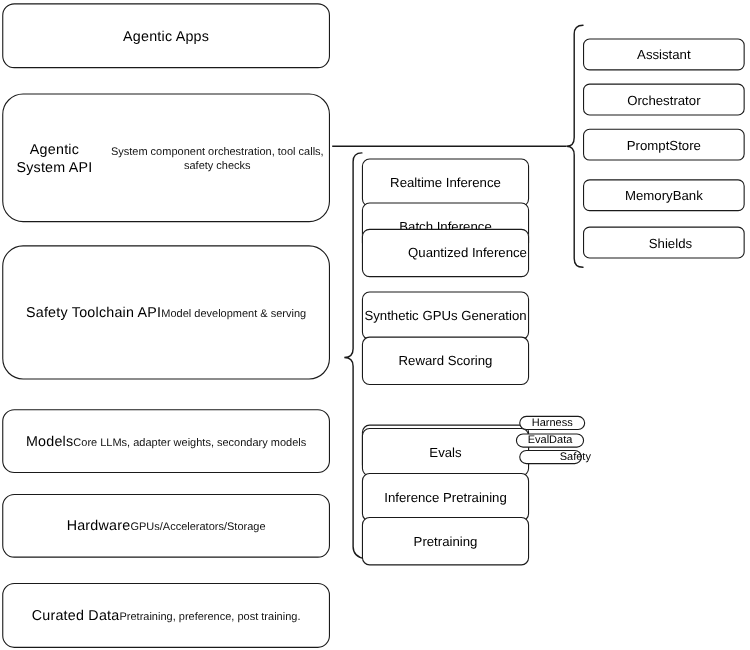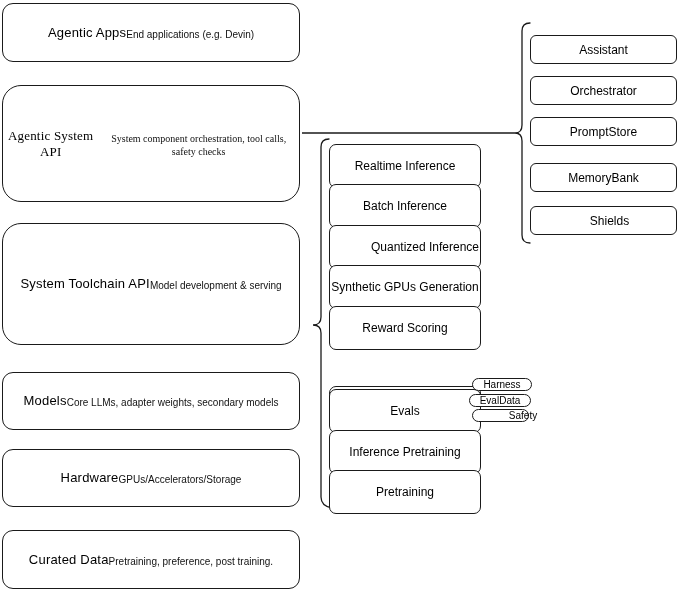--- a/index.html
+++ b/index.html
@@ -68,30 +68,29 @@
 <div class="canvas">
 
   <svg class="overlay" viewBox="0 0 682 591">
     <path d="M302,133 L515,133" fill="none" stroke="#1a1a1a" stroke-width="1.3"></path>
     <path d="M530,23 Q522,23 522,31 L522,125 Q522,133 515,133 Q522,133 522,141 L522,235 Q522,243 530,243" fill="none" stroke="#1a1a1a" stroke-width="1.3" stroke-linecap="round"></path>
     <path d="M329,139 Q321,139 321,147 L321,317 Q321,325 313,325 Q321,325 321,333 L321,497 Q321,506 332,508" fill="none" stroke="#1a1a1a" stroke-width="1.3" stroke-linecap="round"></path>
   </svg>
 
   <div class="node big" style="top:3px;height:59px;">
     <div class="title">Agentic Apps</div>
-    <div class="subtitle">End applications (e.g. Devin)</div>
   </div>
 
-  <div class="node big xl" style="top:85px;height:117px;font-family:Liberation Serif, serif;">
+  <div class="node big xl" style="top:85px;height:117px;">
     <div class="title">Agentic System API</div>
     <div class="subtitle">System component orchestration, tool calls, safety checks</div>
   </div>
 
   <div class="node big xl" style="top:223px;height:122px;">
-    <div class="title">System Toolchain API</div>
+    <div class="title">Safety Toolchain API</div>
     <div class="subtitle">Model development &amp; serving</div>
   </div>
 
   <div class="node big" style="top:372px;height:58px;">
     <div class="title">Models</div>
     <div class="subtitle">Core LLMs, adapter weights, secondary models</div>
   </div>
 
   <div class="node big" style="top:449px;height:58px;">
     <div class="title">Hardware</div>
@@ -102,21 +101,21 @@
     <div class="title">Curated Data</div>
     <div class="subtitle">Pretraining, preference, post training.</div>
   </div>
 
   <div class="node mid" style="top:144px;">
     <span>Realtime Inference</span>
   </div>
   <div class="node mid" style="top:184px;">
     <span>Batch Inference</span>
   </div>
-  <div class="node mid" style="top:225px;padding-left:40px;">
+  <div class="node mid" style="top:208px;padding-left:40px;">
     <span>Quantized Inference</span>
   </div>
   <div class="node mid" style="top:265px;">
     <span>Synthetic GPUs Generation</span>
   </div>
   <div class="node mid" style="top:306px;text-align:right;">
     <span>Reward Scoring</span>
   </div>
   <div class="node mid" style="top:348px;margin-top:38px;">
     <span>Post Training</span>

